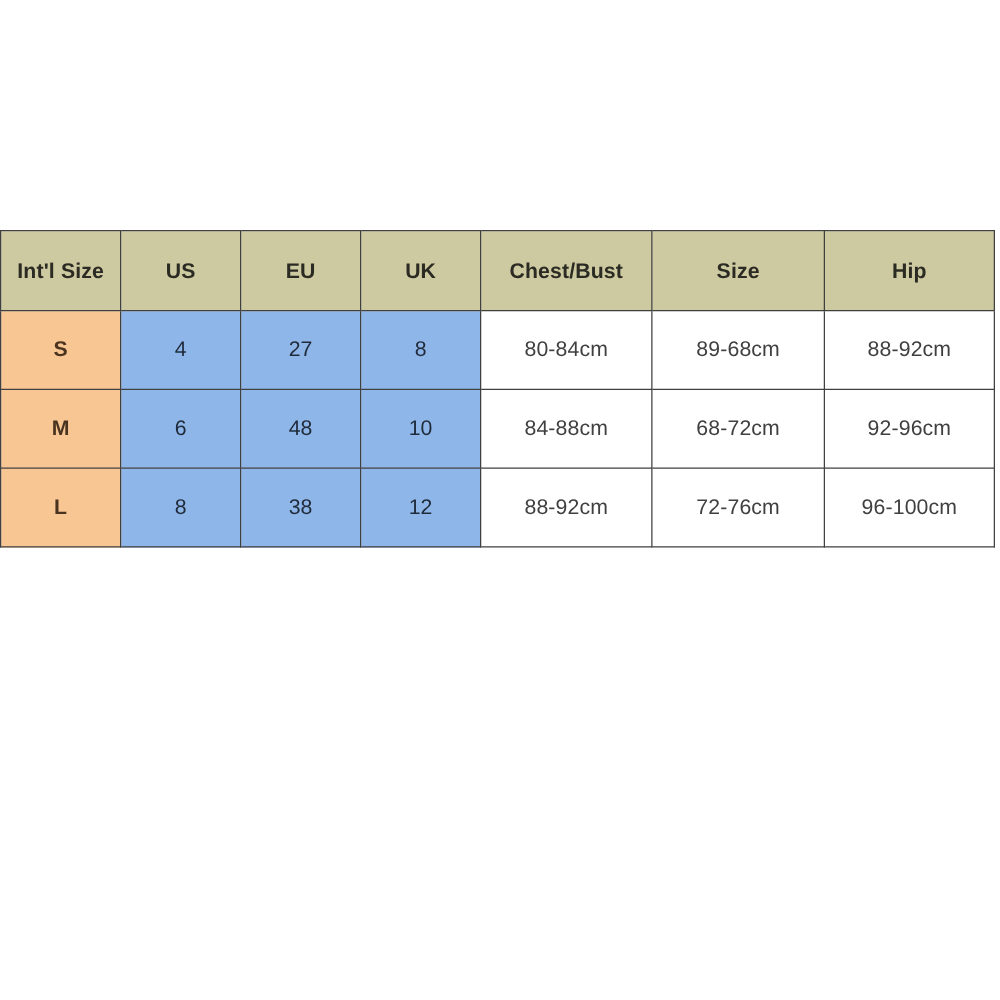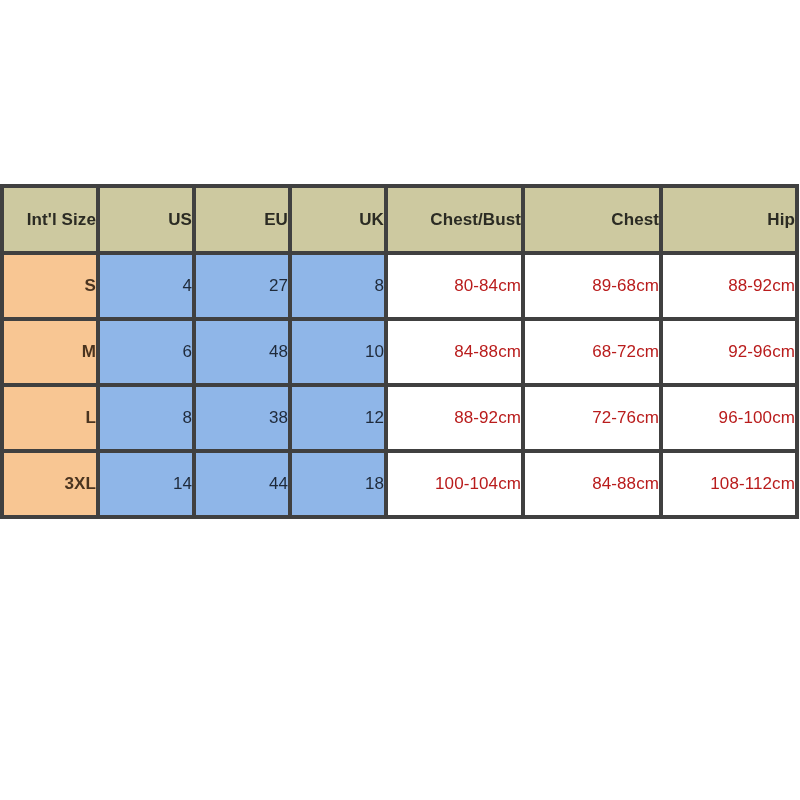--- a/index.html
+++ b/index.html
@@ -26,24 +26,24 @@
     position: absolute;
     left: 0px;
     top: 184px;
     width: 795px;
     border-collapse: collapse;
     table-layout: fixed;
   }
 
   #size-chart td,
   #size-chart th {
-    border: 4px solid #404040;
+    border: 1px solid #404040;
     padding: 0;
     height: 62px;
-    text-align: right;
+    text-align: center;
     vertical-align: middle;
     font-size: 17px;
     color: #262626;
     letter-spacing: 0.1px;
   }
 
   
   #size-chart thead th {
     background: #cdc9a0;
     font-weight: bold;
@@ -62,21 +62,21 @@
   
   #size-chart tbody td.col-num {
     background: #8fb6e8;
     font-weight: normal;
     color: #1f2a3a;
   }
 
   
   #size-chart tbody td.col-meas {
     background: #ffffff;
-    color: #b91c1c;
+    color: #404040;
   }
 
   
   .w-size  { width: 96px; }
   .w-num   { width: 96px; }
   .w-chest { width: 137px; }
   .w-waist { width: 138px; }
   .w-hip   { width: 136px; }
 </style>
 </head>
@@ -95,21 +95,21 @@
       <col class="w-hip">
     </colgroup>
 
     <thead>
       <tr>
         <th>Int'l Size</th>
         <th>US</th>
         <th>EU</th>
         <th>UK</th>
         <th>Chest/Bust</th>
-        <th>Chest</th>
+        <th>Size</th>
         <th>Hip</th>
       </tr>
     </thead>
 
     <tbody>
       <tr>
         <td class="col-size">S</td>
         <td class="col-num">4</td>
         <td class="col-num">27</td>
         <td class="col-num">8</td>
@@ -128,25 +128,16 @@
       </tr>
       <tr>
         <td class="col-size">L</td>
         <td class="col-num">8</td>
         <td class="col-num">38</td>
         <td class="col-num">12</td>
         <td class="col-meas">88-92cm</td>
         <td class="col-meas">72-76cm</td>
         <td class="col-meas">96-100cm</td>
       </tr>
-      <tr>
-        <td class="col-size">3XL</td>
-        <td class="col-num">14</td>
-        <td class="col-num">44</td>
-        <td class="col-num">18</td>
-        <td class="col-meas">100-104cm</td>
-        <td class="col-meas">84-88cm</td>
-        <td class="col-meas">108-112cm</td>
-      </tr>
     </tbody>
   </table>
 
 </div>
 
 </body></html>

